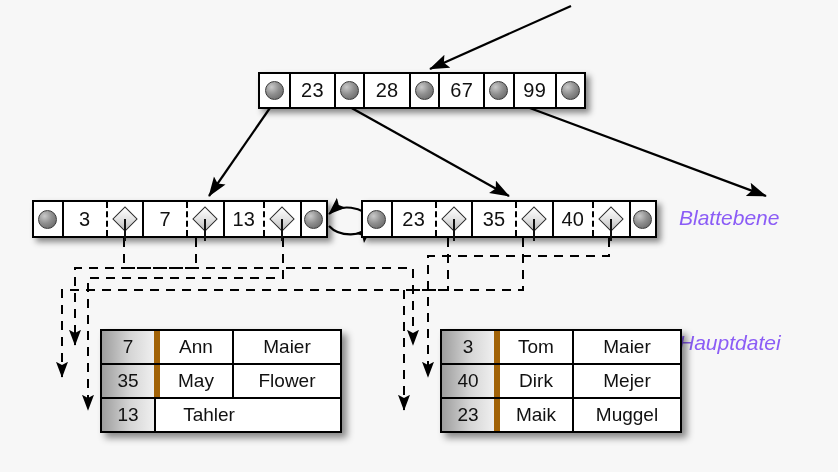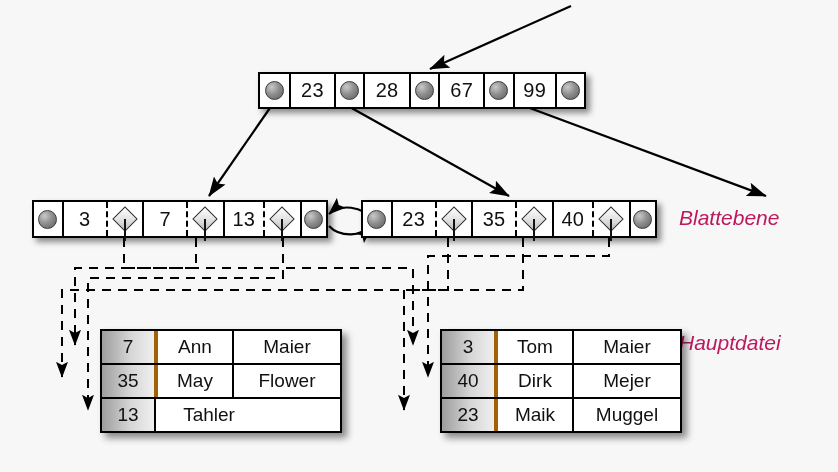--- a/index.html
+++ b/index.html
@@ -44,26 +44,26 @@
   
   .table{
     position:absolute;border:2px solid #000;background:#fff;
     box-shadow:5px 5px 7px rgba(0,0,0,.45);
     border-collapse:collapse;z-index:5;box-sizing:border-box;
   }
   .trow{display:flex;align-items:stretch;height:32px;}
   .trow + .trow{border-top:2px solid #000;}
   .tc{display:flex;align-items:center;justify-content:center;font-size:19px;color:#111;box-sizing:border-box;}
   .tc.k{width:52px;background:linear-gradient(90deg,#9d9d9d 0%,#d6d6d6 55%,#efefef 100%);}
-  .tc.a{width:78px;border-left:4px solid #a16207;}
+  .tc.a{width:78px;border-left:6px solid #a16207;}
   .tc.b{width:108px;border-left:2px solid #000;}
 
   
   .sideLabel{
-    position:absolute;font-style:italic;font-size:21px;color:#be185d;
+    position:absolute;font-style:italic;font-size:21px;color:#8b5cf6;
     font-family:"Liberation Sans", sans-serif;white-space:nowrap;
   }
 </style>
 </head>
 <body>
 
 <div id="stage">
 
   <svg id="wires" viewBox="0 0 838 472">
     <defs>

